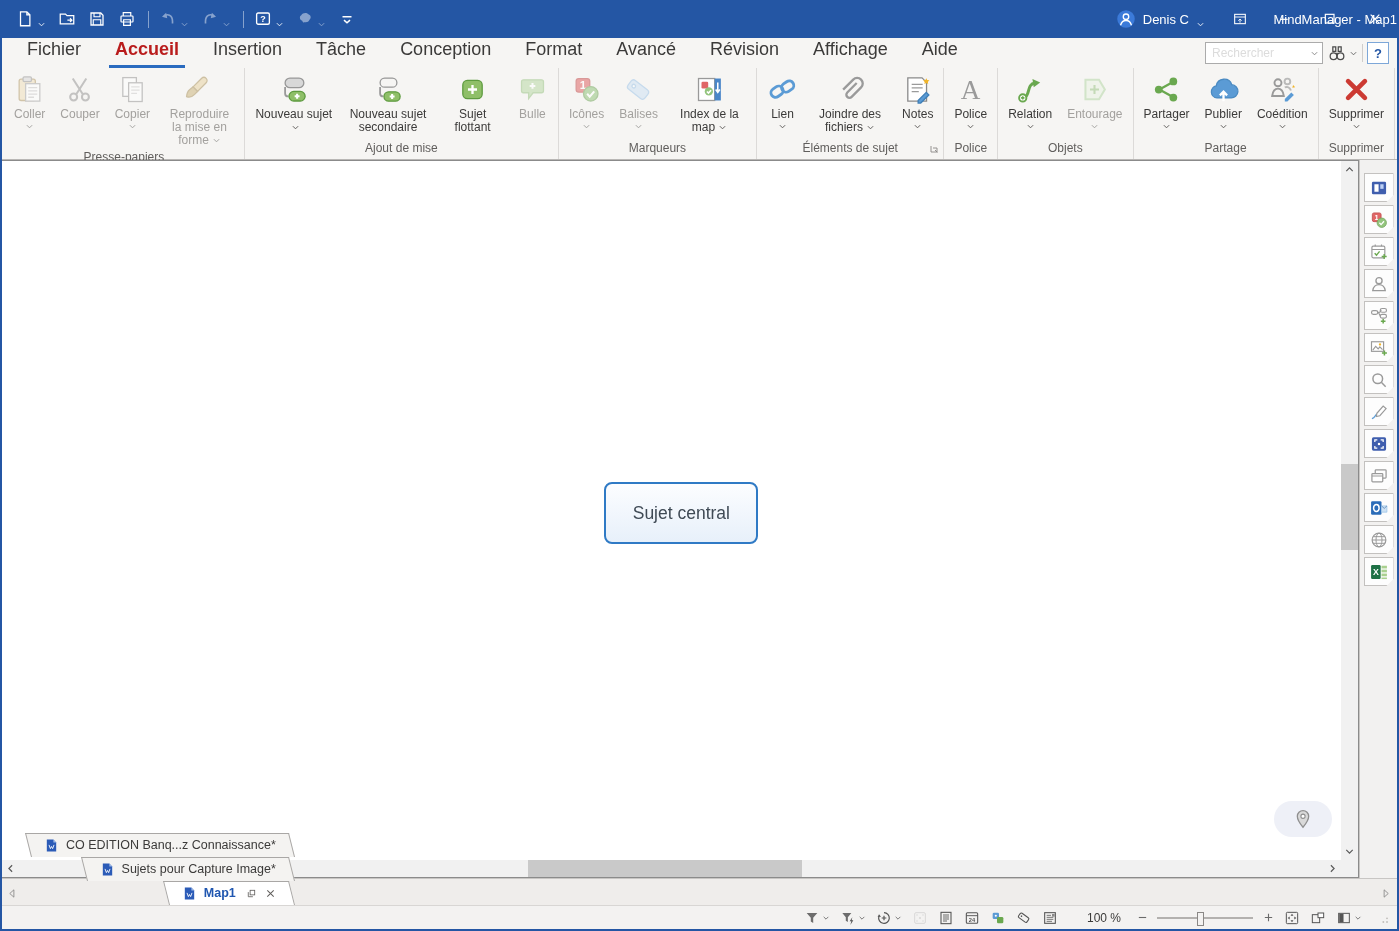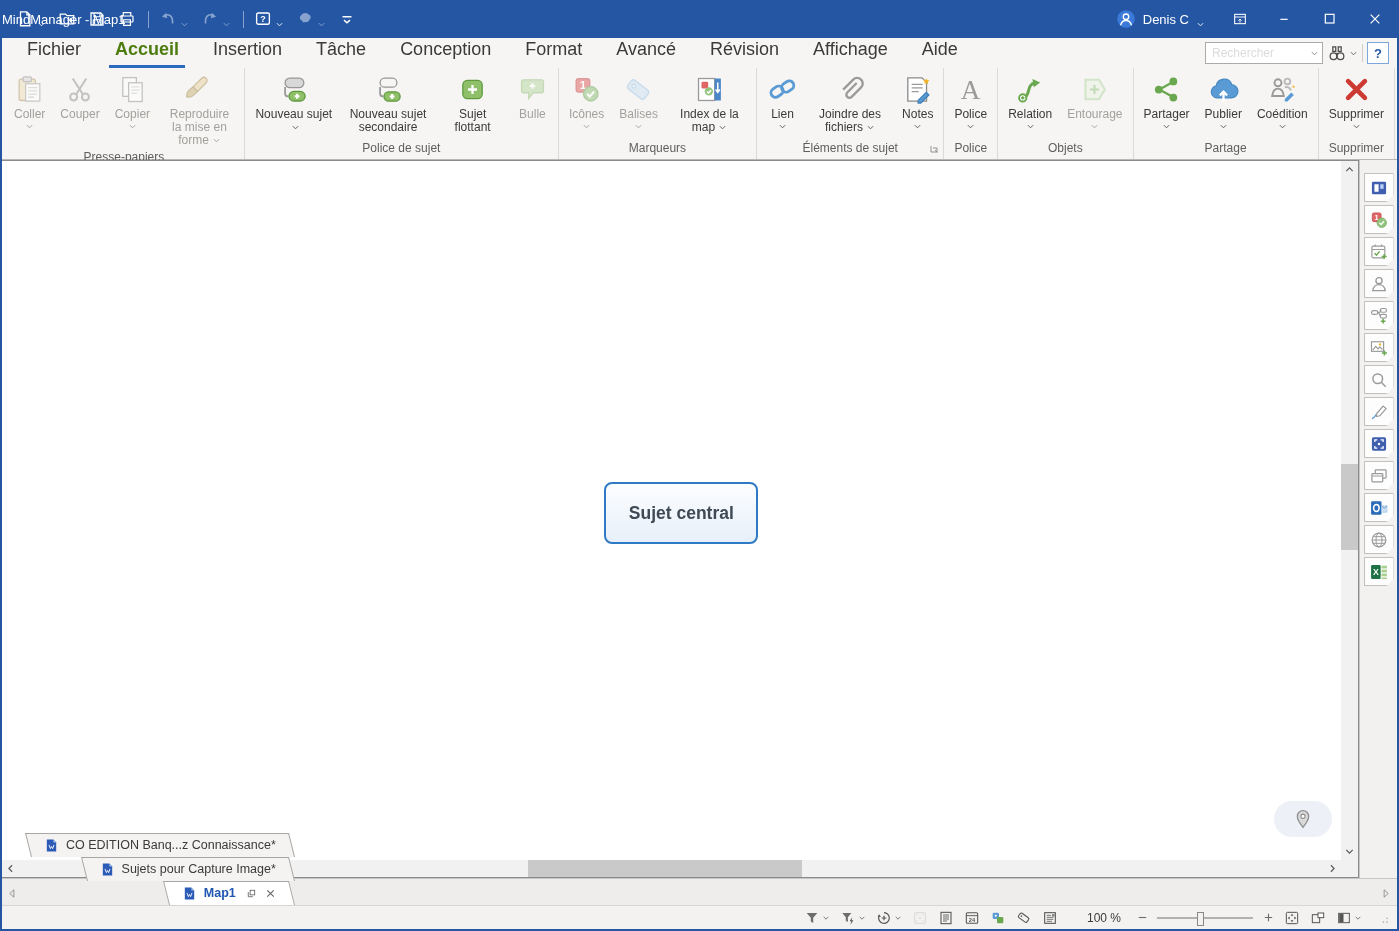--- a/index.html
+++ b/index.html
@@ -6,33 +6,33 @@
   .window{position:relative;width:1399px;height:931px;background:#f6f5f3;overflow:hidden;box-sizing:border-box;
           border-left:2px solid #2456a4;border-right:2px solid #2456a4;border-bottom:2px solid #2456a4;display:flex;flex-direction:column;}
   
   .titlebar{height:38px;background:#2456a4;display:flex;align-items:center;position:relative;flex:none;color:#fff;}
   .qat{display:flex;align-items:center;gap:4px;padding-left:10px;}
   .qbtn{display:flex;align-items:center;height:28px;padding:0 4px;color:#fff;cursor:default;}
   .qbtn .icon{width:18px;height:18px;display:block;}
   .qbtn[data-state="disabled"] .icon,.qbtn[data-state="disabled"] .chev{opacity:.45;}
   .qbtn[data-sep="true"]::before{content:"";width:1px;height:17px;background:rgba(255,255,255,.45);margin-right:10px;}
   .qbtn .chev{width:9px;height:9px;margin-left:3px;opacity:.9;}
-  .win-title{position:absolute;left:0;right:0;text-align:left;font-size:13px;color:#fff;pointer-events:none;}
+  .win-title{position:absolute;left:0;right:0;text-align:right;font-size:13px;color:#fff;pointer-events:none;}
   .tb-right{margin-left:auto;display:flex;align-items:center;height:100%;}
   .account{display:flex;align-items:center;gap:7px;padding:0 12px;height:100%;}
   .account .icon{width:20px;height:20px;}
   .account .chev{width:9px;height:9px;opacity:.9;}
   .account-name{font-size:13px;}
   .winctl{width:45px;height:100%;display:flex;align-items:center;justify-content:center;color:#fff;}
   .winctl .icon{width:16px;height:16px;}
   
   .menurow{height:30px;background:#f6f5f3;display:flex;align-items:flex-end;position:relative;flex:none;}
   .mtabs{display:flex;align-items:flex-end;padding-left:8px;}
   .mtab{font-size:18px;color:#3b3a39;padding:6px 6px 5px;margin:0 11px;border-bottom:3px solid transparent;cursor:default;white-space:nowrap;}
-  .mtab[data-active="true"]{font-weight:700;color:#4d7c0f;border-bottom-color:#2a6bbf;}
+  .mtab[data-active="true"]{font-weight:700;color:#b91c1c;border-bottom-color:#2a6bbf;}
   .menurow-right{position:absolute;right:8px;top:4px;display:flex;align-items:center;gap:4px;}
   .searchbox{width:116px;height:20px;border:1px solid #ababab;background:#fff;position:relative;display:flex;align-items:center;}
   .searchbox input{border:0;outline:0;width:92px;height:16px;margin-left:4px;font-size:12px;font-family:inherit;color:#444;}
   .searchbox input::placeholder{color:#dcdcdc;}
   .searchbox .dd{position:absolute;right:3px;width:9px;height:9px;color:#8a8a8a;}
   .binoc{display:flex;align-items:center;color:#4a4a4a;}
   .binoc .icon{width:20px;height:20px;}
   .binoc .chev{width:9px;height:9px;margin-left:2px;color:#6a6a6a;}
   .vsep-small{width:1px;height:18px;background:#cfcdcb;}
   .helpbtn{width:20px;height:20px;border:1px solid #7da7d8;background:#fff;color:#2456a4;font-weight:700;font-size:13px;
@@ -49,21 +49,21 @@
   .rbtn .chev{width:9px;height:9px;color:#605e5c;display:block;margin:1px auto 0;}
   .rbtn:not([data-chev]) .chev{display:none;}
   .rbtn[data-chev="inline"] .chev{display:inline-block;margin:0 0 -1px 3px;}
   .glabel{font-size:12px;color:#605e5c;text-align:center;padding:2px 6px 4px;white-space:nowrap;}
   .launcher{position:absolute;right:3px;bottom:4px;width:12px;height:12px;color:#8a8886;}
   
   .main-row{flex:1;display:flex;min-height:0;background:#f2f1f0;}
   .canvas-wrap{flex:1;position:relative;border:1px solid #8b8b8b;border-left:none;background:#fff;min-width:0;}
   .topic{position:absolute;left:50.1%;top:49.2%;transform:translate(-50%,-50%);width:150px;height:58px;
          border:2px solid #2f7ac5;border-radius:8px;background:linear-gradient(#fcfdff,#e7f0fa);
-         display:flex;align-items:center;justify-content:center;font-size:17.5px;color:#3f4a55;font-weight:bold;}
+         display:flex;align-items:center;justify-content:center;font-size:17.5px;color:#3f4a55;}
   .pinbtn{position:absolute;right:26px;bottom:40px;width:58px;height:36px;border-radius:18px;background:#eef0f7;
           display:flex;align-items:center;justify-content:center;}
   .pinbtn .icon{width:22px;height:22px;}
   
   .vscroll{position:absolute;top:0;right:0;bottom:17px;width:17px;background:#f1f1f1;display:flex;flex-direction:column;align-items:center;}
   .vscroll .sarrow{width:17px;height:17px;color:#5a5a5a;display:flex;align-items:center;justify-content:center;flex:none;}
   .vscroll .sarrow .icon{width:11px;height:11px;}
   .vtrack{flex:1;width:100%;position:relative;}
   .vthumb{position:absolute;left:0;right:0;top:43%;height:13%;background:#c9c9c9;}
   .hscroll{position:absolute;left:0;right:17px;bottom:0;height:17px;background:#f1f1f1;display:flex;align-items:center;}
@@ -417,21 +417,21 @@
           <div class="rbtn" data-state="disabled">
             <span class="icon">
               <svg viewBox="0 0 24 24">
                 <path d="M5 4.5h14a1.5 1.5 0 0 1 1.5 1.5v7a1.5 1.5 0 0 1-1.5 1.5h-6.5l-3.5 4.5v-4.5H5A1.5 1.5 0 0 1 3.5 13V6A1.5 1.5 0 0 1 5 4.5z" fill="#b9d9a6" stroke="#9cc487"></path>
                 <path d="M12 7v4.5M9.8 9.3h4.4" stroke="#fff" stroke-width="1.6"></path>
               </svg>
             </span>
             <span class="txt"><span>Bulle</span></span>
           </div>
         </div>
-      <div class="glabel">Police de sujet</div>
+      <div class="glabel">Ajout de mise</div>
     </div>
     <div class="rgroup">
       <div class="rbuttons">
 
           <div class="rbtn" data-state="disabled" data-chev="below">
             <span class="icon">
               <svg viewBox="0 0 24 24">
                 <rect x="4" y="3.5" width="10.5" height="10.5" rx="2" fill="#e06666" stroke="#c34f4f"></rect>
                 <text x="9.2" y="11.7" text-anchor="middle" font-size="9" font-weight="bold" fill="#fff" font-family="Liberation Sans,sans-serif">1</text>
                 <circle cx="15.3" cy="15.3" r="5.6" fill="#93c47d" stroke="#76a85f"></circle>

